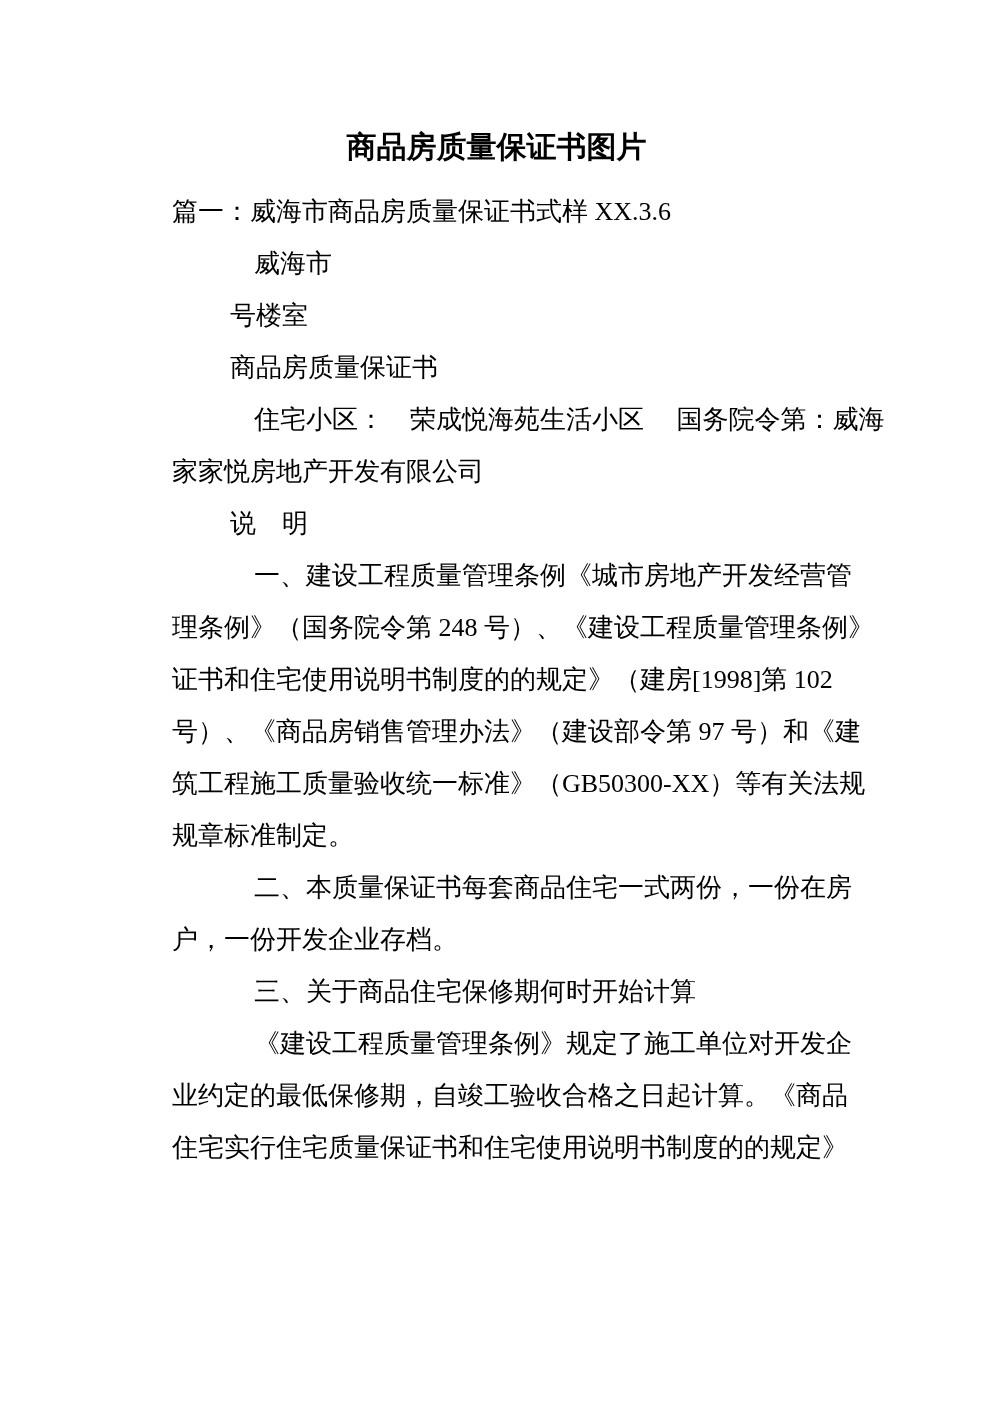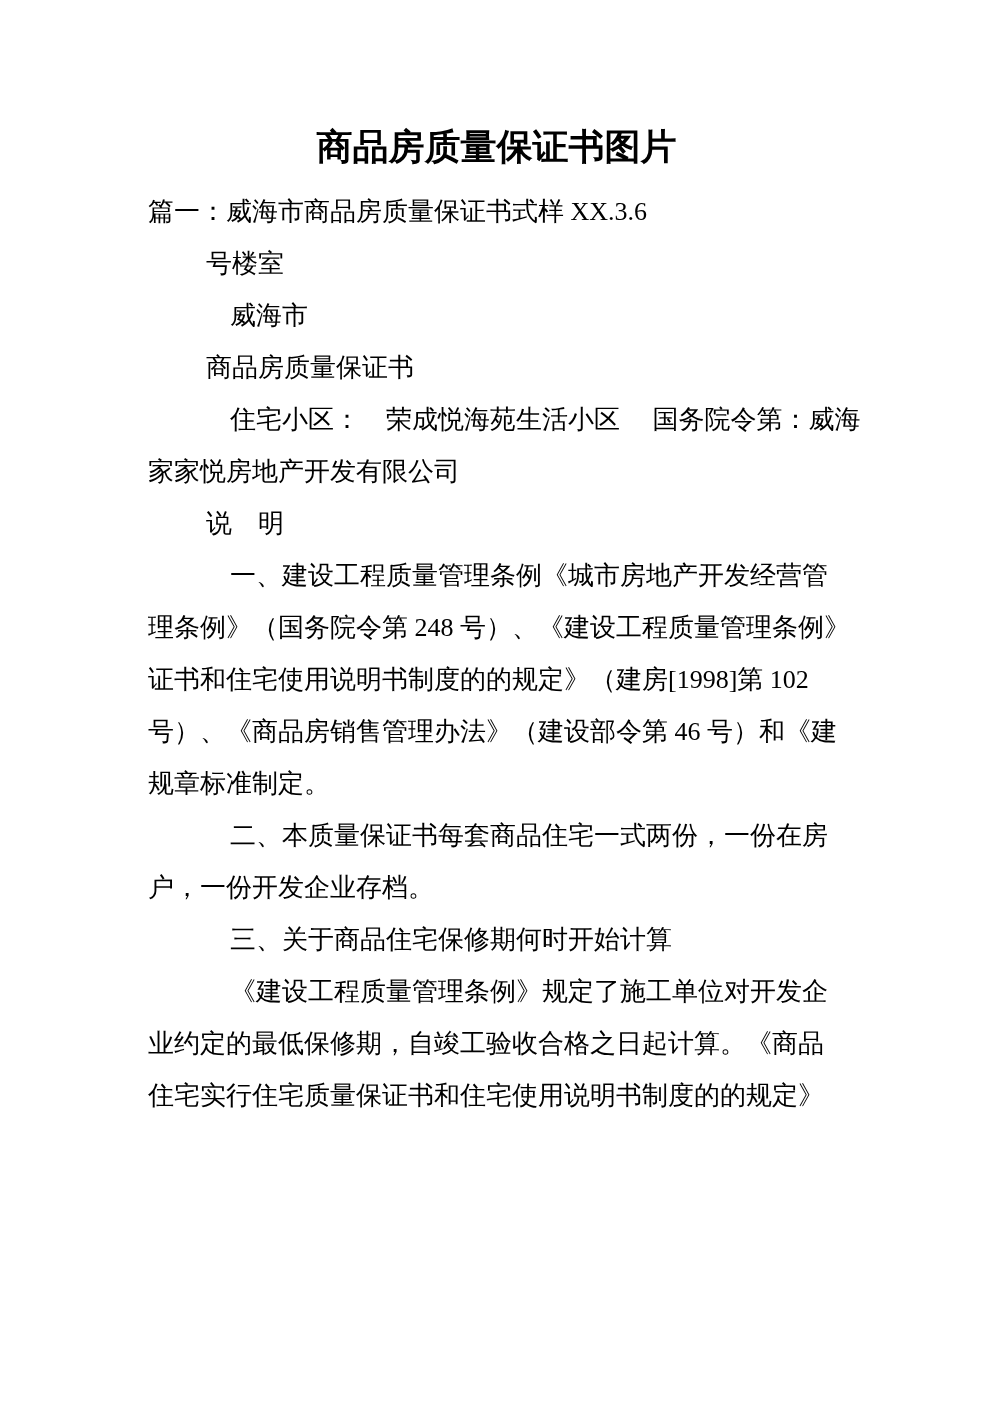--- a/index.html
+++ b/index.html
@@ -15,55 +15,57 @@
     color: #000000;
     font-family: "Liberation Serif", "DejaVu Serif", serif;
     overflow: hidden;
   }
   .title {
     margin: 0;
     padding-top: 118px;
     height: 58px;
     line-height: 58px;
     text-align: center;
-    font-size: 36px;
+    font-size: 30px;
     font-weight: bold;
     white-space: pre;
   }
   .content {
     padding-top: 10px;
+    margin-left: 24px;
   }
   .line {
     height: 52px;
     line-height: 52px;
     font-size: 26px;
     white-space: pre;
   }
   .in-m { padding-left: 148px; }  
   .in-1 { padding-left: 206px; }  
   .in-2 { padding-left: 230px; }  
 </style>
 </head>
 <body>
 
 <div class="page">
   <h1 class="title">商品房质量保证书图片</h1>
 
   <div class="content">
     <div class="line in-m">篇一：威海市商品房质量保证书式样 XX.3.6</div>
+    <div class="line in-2">威海市</div>
     <div class="line in-1">号楼室</div>
-    <div class="line in-2">威海市</div>
     <div class="line in-1">商品房质量保证书</div>
     <div class="line in-2">住宅小区：　荣成悦海苑生活小区　 国务院令第：威海</div>
     <div class="line in-m">家家悦房地产开发有限公司</div>
     <div class="line in-1">说　明</div>
     <div class="line in-2">一、建设工程质量管理条例《城市房地产开发经营管</div>
     <div class="line in-m">理条例》（国务院令第 248 号）、《建设工程质量管理条例》</div>
     <div class="line in-m">证书和住宅使用说明书制度的的规定》（建房[1998]第 102</div>
-    <div class="line in-m">号）、《商品房销售管理办法》（建设部令第 46 号）和《建</div>
+    <div class="line in-m">号）、《商品房销售管理办法》（建设部令第 97 号）和《建</div>
+    <div class="line in-m">筑工程施工质量验收统一标准》（GB50300-XX）等有关法规</div>
     <div class="line in-m">规章标准制定。</div>
     <div class="line in-2">二、本质量保证书每套商品住宅一式两份，一份在房</div>
     <div class="line in-m">户，一份开发企业存档。</div>
     <div class="line in-2">三、关于商品住宅保修期何时开始计算</div>
     <div class="line in-2">《建设工程质量管理条例》规定了施工单位对开发企</div>
     <div class="line in-m">业约定的最低保修期，自竣工验收合格之日起计算。《商品</div>
     <div class="line in-m">住宅实行住宅质量保证书和住宅使用说明书制度的的规定》</div>
   </div>
 </div>
 

